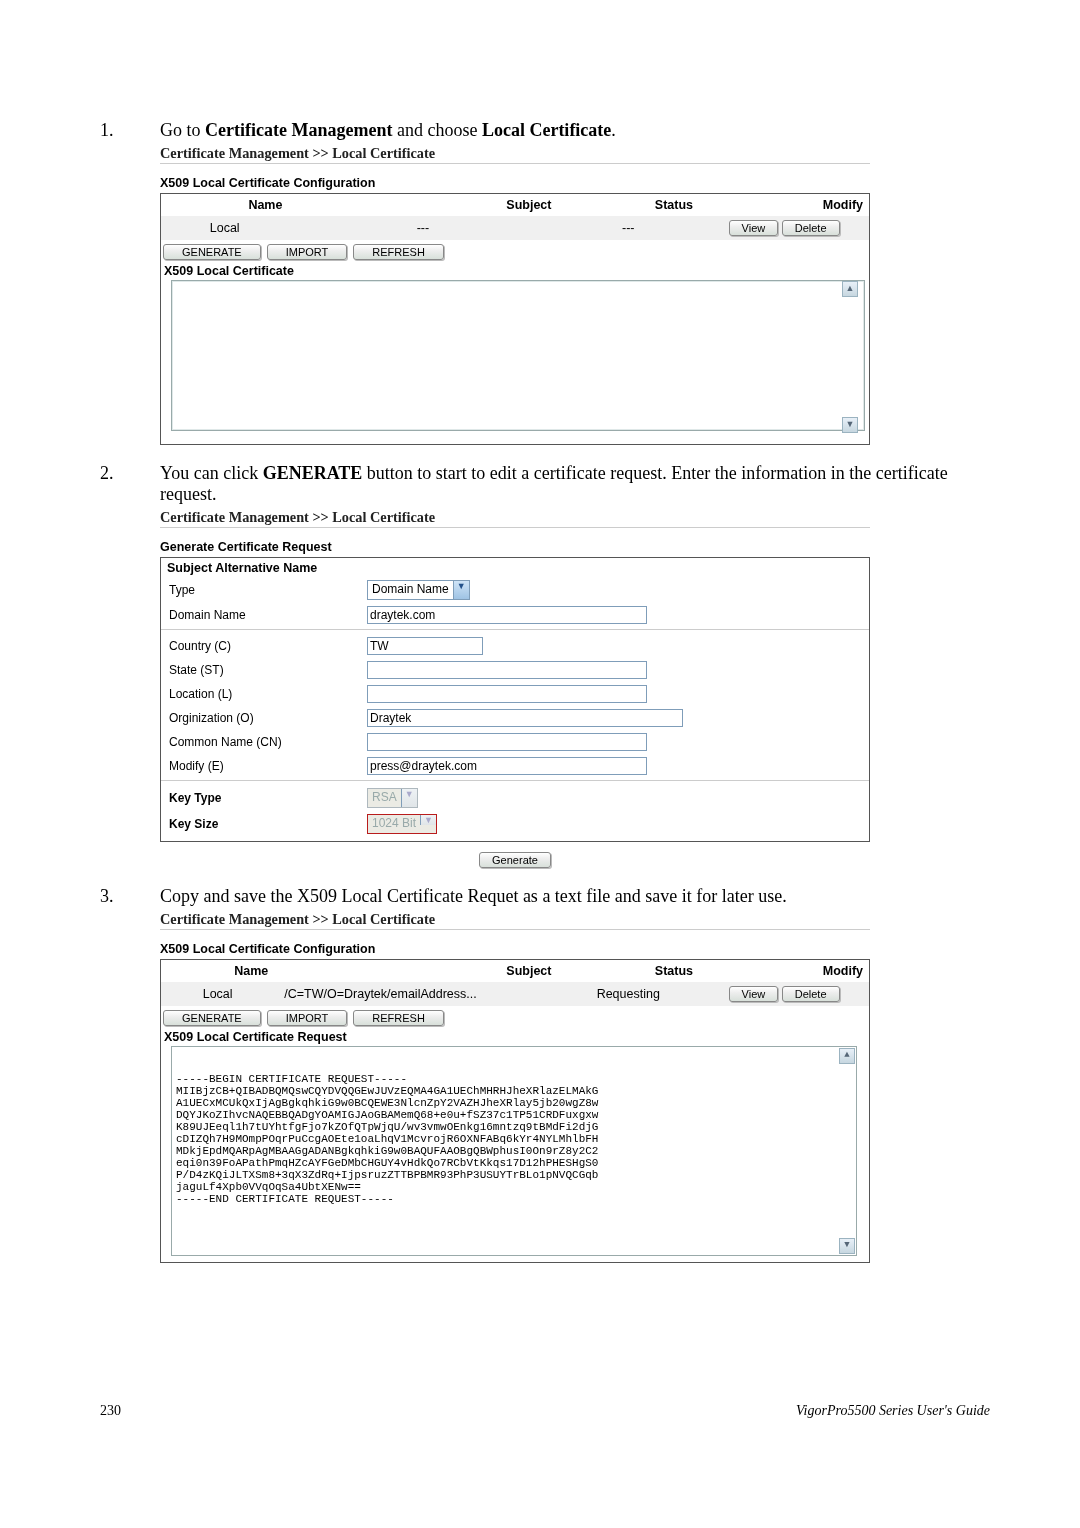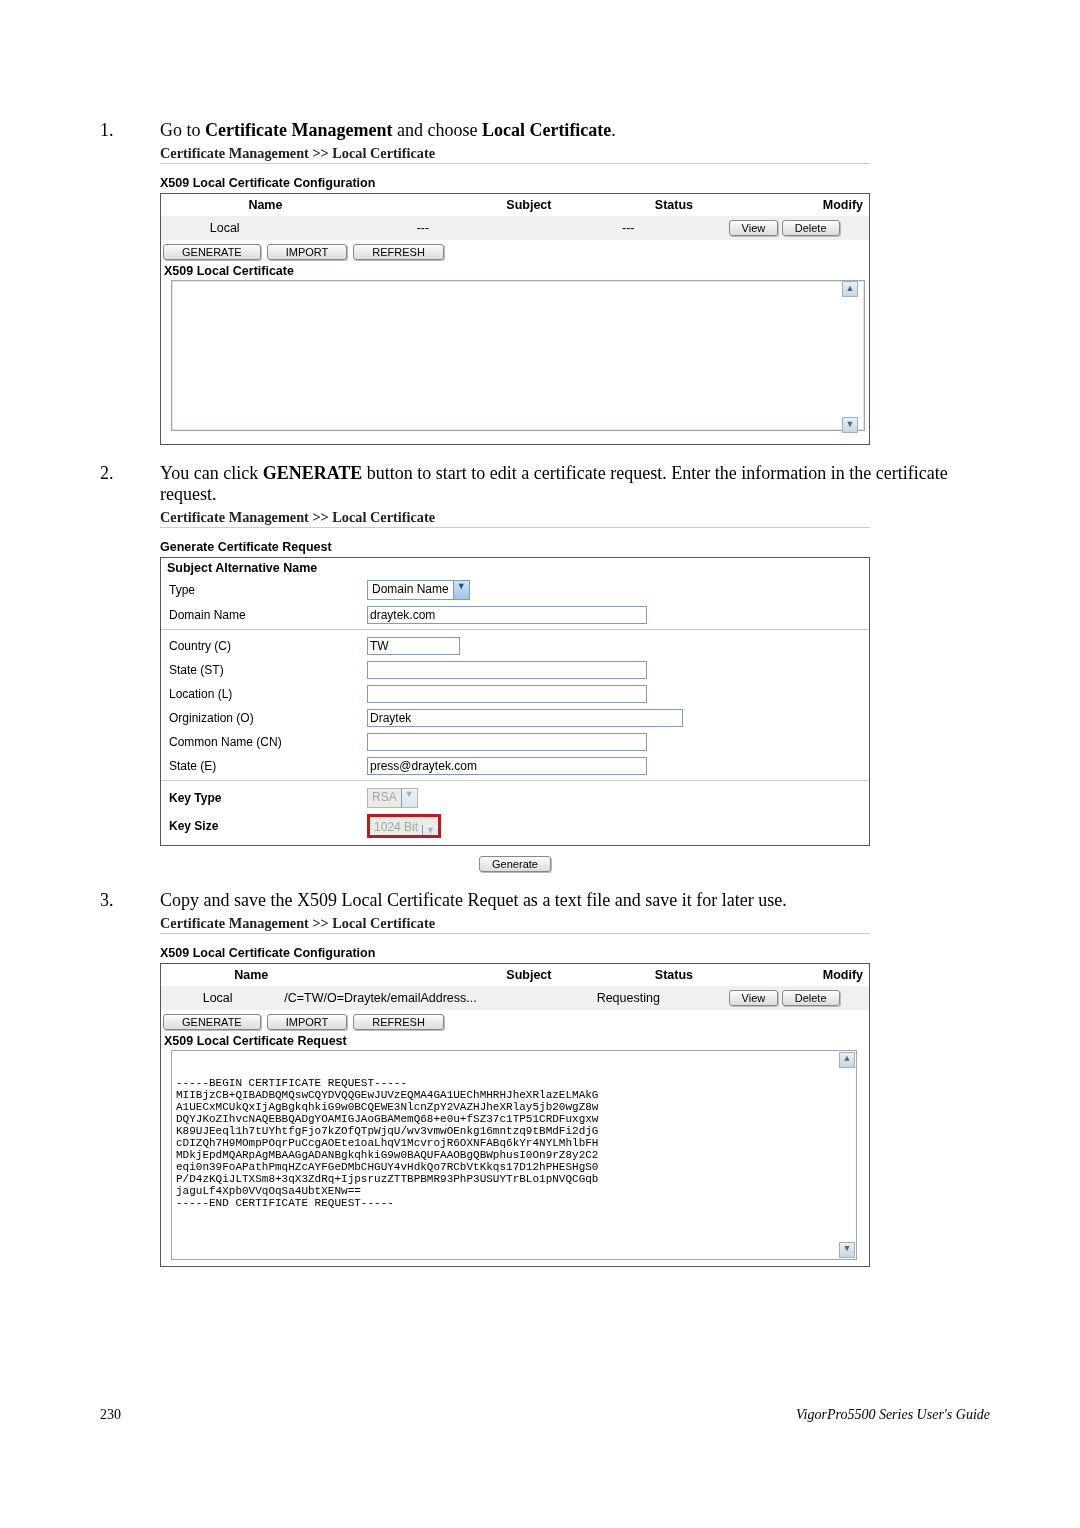--- a/index.html
+++ b/index.html
@@ -239,56 +239,56 @@
             </span>
           </div>
         </div>
         <div class="form-row">
           <div class="lbl">Domain Name</div>
           <div class="ctrl"><input type="text" style="width: 280px;" value="draytek.com"></div>
         </div>
         <hr class="sec-hr">
         <div class="form-row">
                 <div class="lbl">Country (C)</div>
-                <div class="ctrl"><input type="text" style="width: 93px;" value="TW"></div>
+                <div class="ctrl"><input type="text" style="width: 116px;" value="TW"></div>
               </div>
         <div class="form-row">
                 <div class="lbl">State (ST)</div>
                 <div class="ctrl"><input type="text" style="width: 280px;" value=""></div>
               </div>
         <div class="form-row">
                 <div class="lbl">Location (L)</div>
                 <div class="ctrl"><input type="text" style="width: 280px;" value=""></div>
               </div>
         <div class="form-row">
                 <div class="lbl">Orginization (O)</div>
                 <div class="ctrl"><input type="text" style="width: 316px;" value="Draytek"></div>
               </div>
         <div class="form-row">
                 <div class="lbl">Common Name (CN)</div>
                 <div class="ctrl"><input type="text" style="width: 280px;" value=""></div>
               </div>
         <div class="form-row">
-                <div class="lbl">State (E)</div>
+                <div class="lbl">Modify (E)</div>
                 <div class="ctrl"><input type="text" style="width: 280px;" value="press@draytek.com"></div>
               </div>
         <hr class="sec-hr">
         <div class="form-row">
           <div class="lbl" style="font-weight:bold;">Key Type</div>
           <div class="ctrl">
             <span style="border:1px solid #aeb8be; display:inline-flex; align-items:stretch; height:18px; background:#ebebe4; color:#9aa;">
               <span style="padding:1px 4px; font-size:12px;">RSA</span>
               <span class="sel-arrow" style="color:#aac; background:linear-gradient(#eef2f5,#e0e5e8);">▼</span>
             </span>
           </div>
         </div>
         <div class="form-row">
           <div class="lbl" style="font-weight:bold;">Key Size</div>
           <div class="ctrl">
-            <span style="border:3px solid #b91c1c; display:inline-flex; align-items:flex-end; height:18px; background:#ebebe4; color:#9aa;">
+            <span style="border:1px solid #b91c1c; display:inline-flex; align-items:flex-start; height:18px; background:#ebebe4; color:#9aa;">
               <span style="padding:1px 4px; font-size:12px;">1024 Bit</span>
               <span class="sel-arrow" style="color:#aac; background:linear-gradient(#eef2f5,#e0e5e8);">▼</span>
             </span>
           </div>
         </div>
       </div>
       <div class="gen-btn-row">
         <span class="button3d">Generate</span>
       </div>
     </div>

